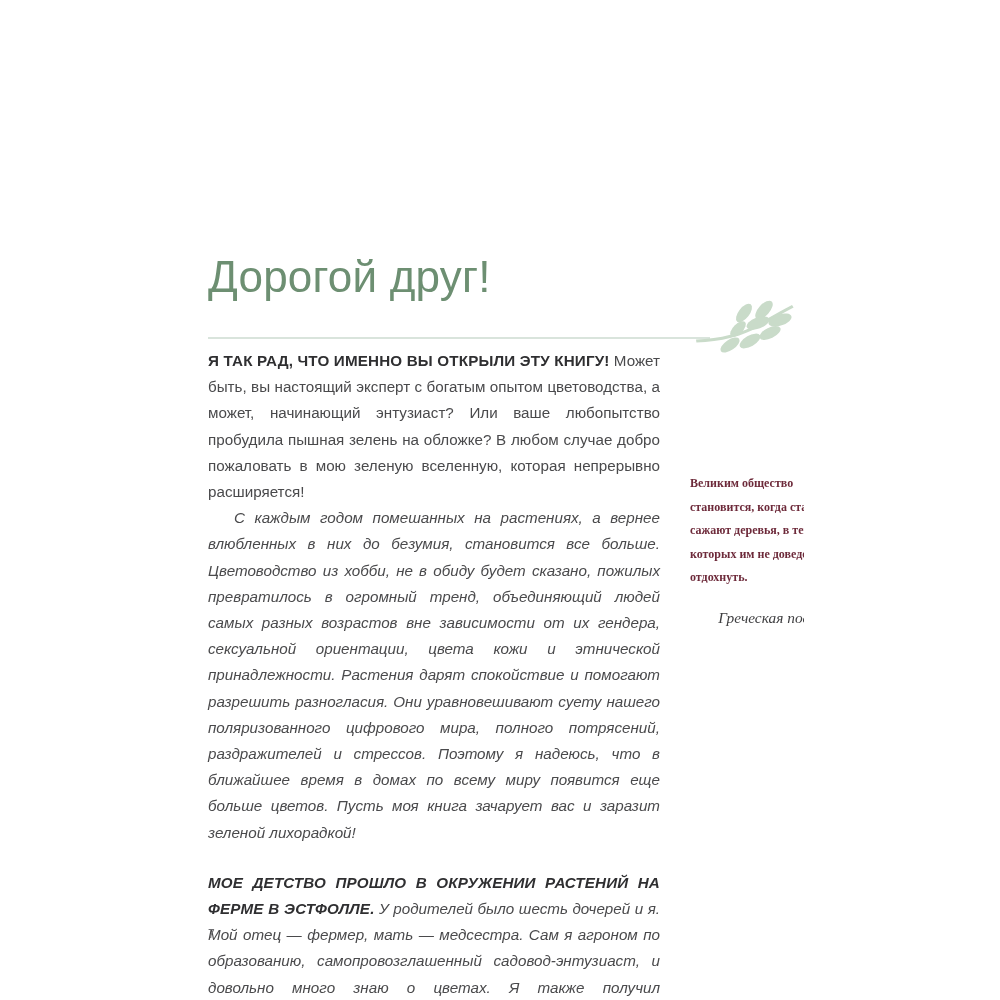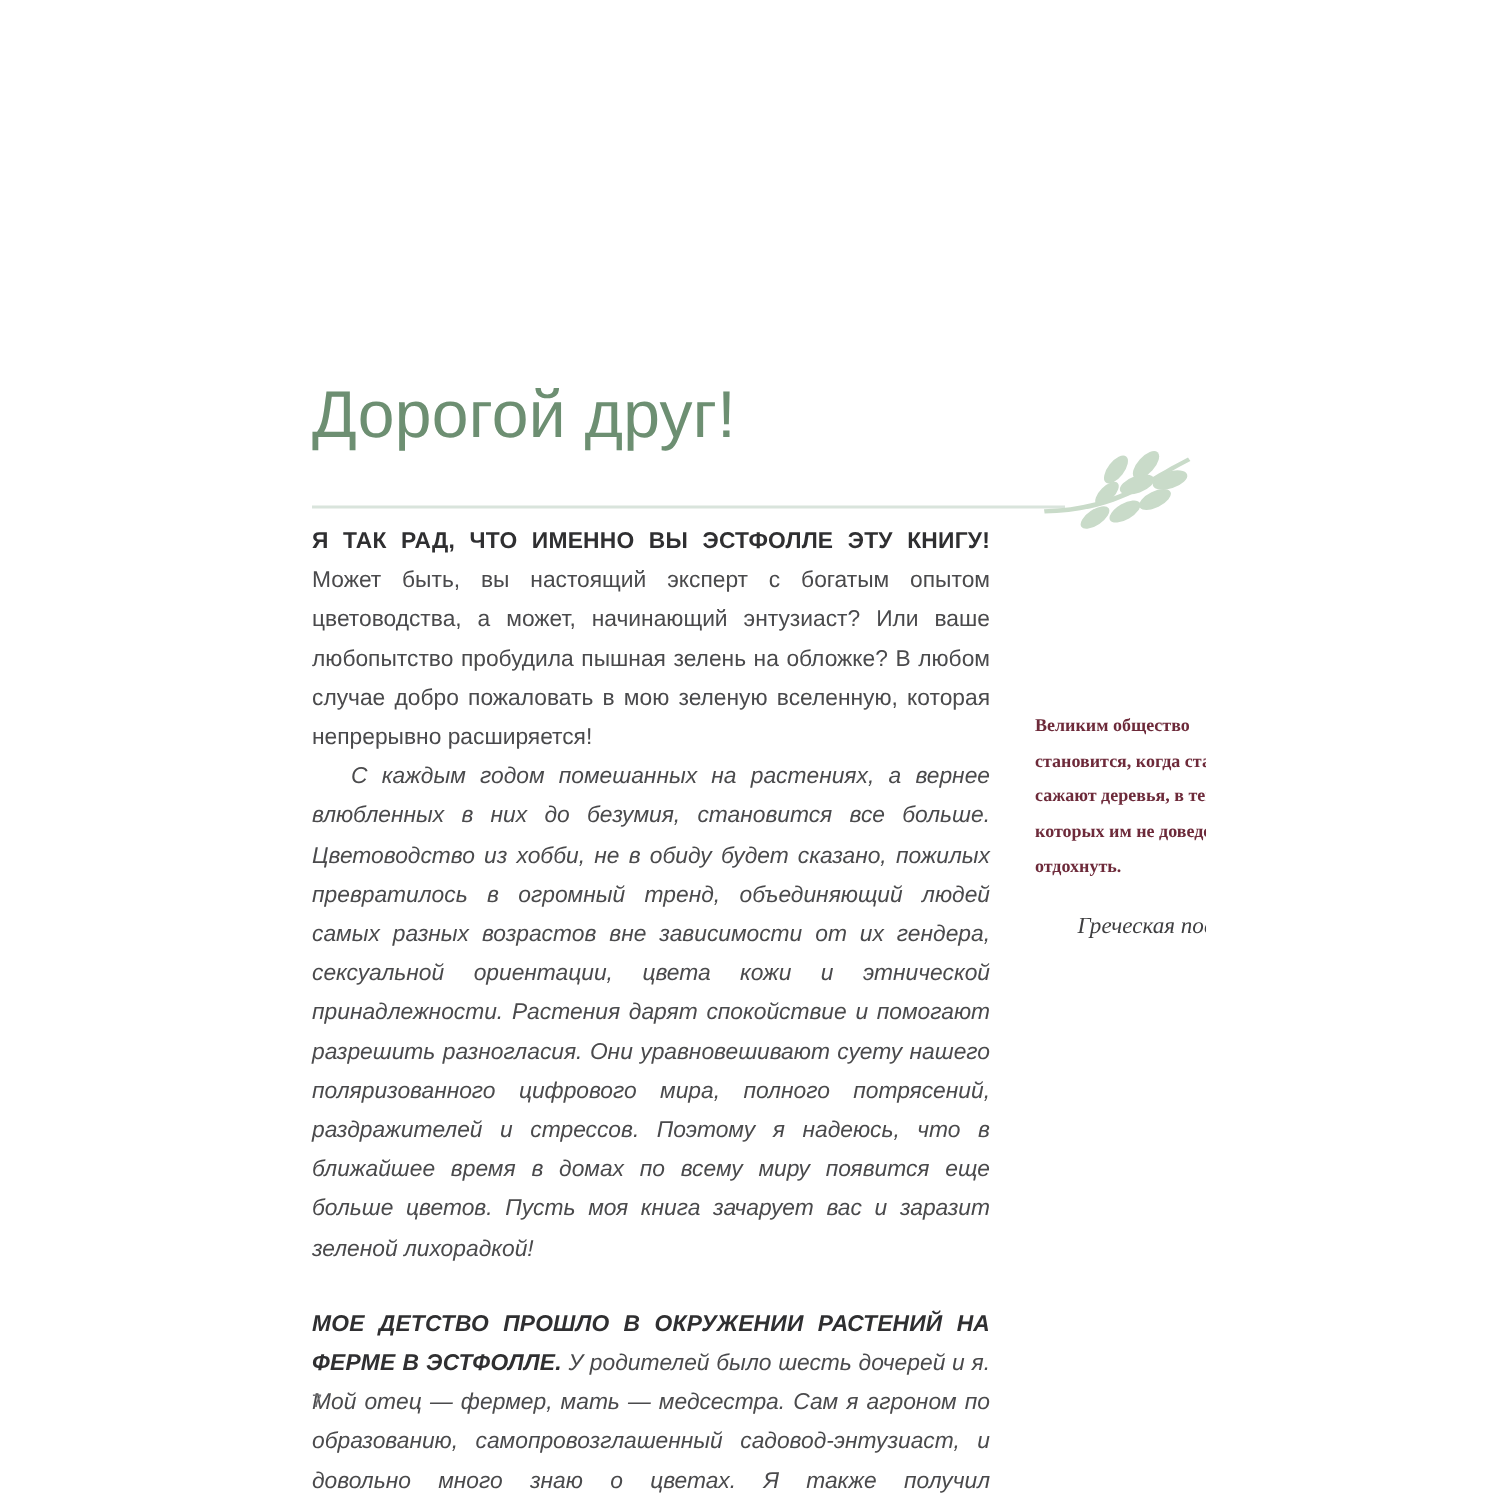--- a/index.html
+++ b/index.html
@@ -165,21 +165,21 @@
           <ellipse cx="76" cy="34" rx="11.5" ry="5.4" transform="rotate(-26 76 34)"></ellipse>
           <ellipse cx="44" cy="30" rx="10" ry="4.8" transform="rotate(-45 44 30)"></ellipse>
         </g>
       </svg>
     </div>
   </div>
 
   <div class="body-column">
 
     <p class="para">
-      <span class="lead-in">Я ТАК РАД, ЧТО ИМЕННО ВЫ ЭСТФОЛЛЕ ЭТУ КНИГУ!</span><span> Может быть, вы настоящий эксперт с богатым опытом цветоводства, а может, начинающий энтузиаст? Или ваше любопытство пробудила пышная зелень на обложке? В любом случае добро пожаловать в мою зеленую вселенную, которая непрерывно расширяется!</span>
+      <span class="lead-in">Я ТАК РАД, ЧТО ИМЕННО ВЫ ОТКРЫЛИ ЭТУ КНИГУ!</span><span> Может быть, вы настоящий эксперт с богатым опытом цветоводства, а может, начинающий энтузиаст? Или ваше любопытство пробудила пышная зелень на обложке? В любом случае добро пожаловать в мою зеленую вселенную, которая непрерывно расширяется!</span>
     </p>
 
     <p class="para indented">
       <span>С каждым годом помешанных на растениях, а вернее влюбленных в них до безумия, становится все больше. Цветоводство из хобби, не в обиду будет сказано, пожилых превратилось в огромный тренд, объединяющий людей самых разных возрастов вне зависимости от их гендера, сексуальной ориентации, цвета кожи и этнической принадлежности. Растения дарят спокойствие и помогают разрешить разногласия. Они уравновешивают суету нашего поляризованного цифрового мира, полного потрясений, раздражителей и стрессов. Поэтому я надеюсь, что в ближайшее время в домах по всему миру появится еще больше цветов. Пусть моя книга зачарует вас и заразит зеленой лихорадкой!</span>
     </p>
 
     <p class="para gap-before">
       <span class="lead-in">МОЕ ДЕТСТВО ПРОШЛО В ОКРУЖЕНИИ РАСТЕНИЙ НА ФЕРМЕ В ЭСТФОЛЛЕ.</span><span> У родителей было шесть дочерей и я. Мой отец — фермер, мать — медсестра. Сам я агроном по образованию, самопровозглашенный садовод-энтузиаст, и довольно много знаю о цветах. Я также получил дополнительное образование, чтобы работать психотерапевтом и психологом-сексологом. Каждый день я помогаю людям (в том числе парам), которые хотят наладить отношения с собственным телом, сексуальностью и психическим здоровьем.</span>
     </p>
   </div>

